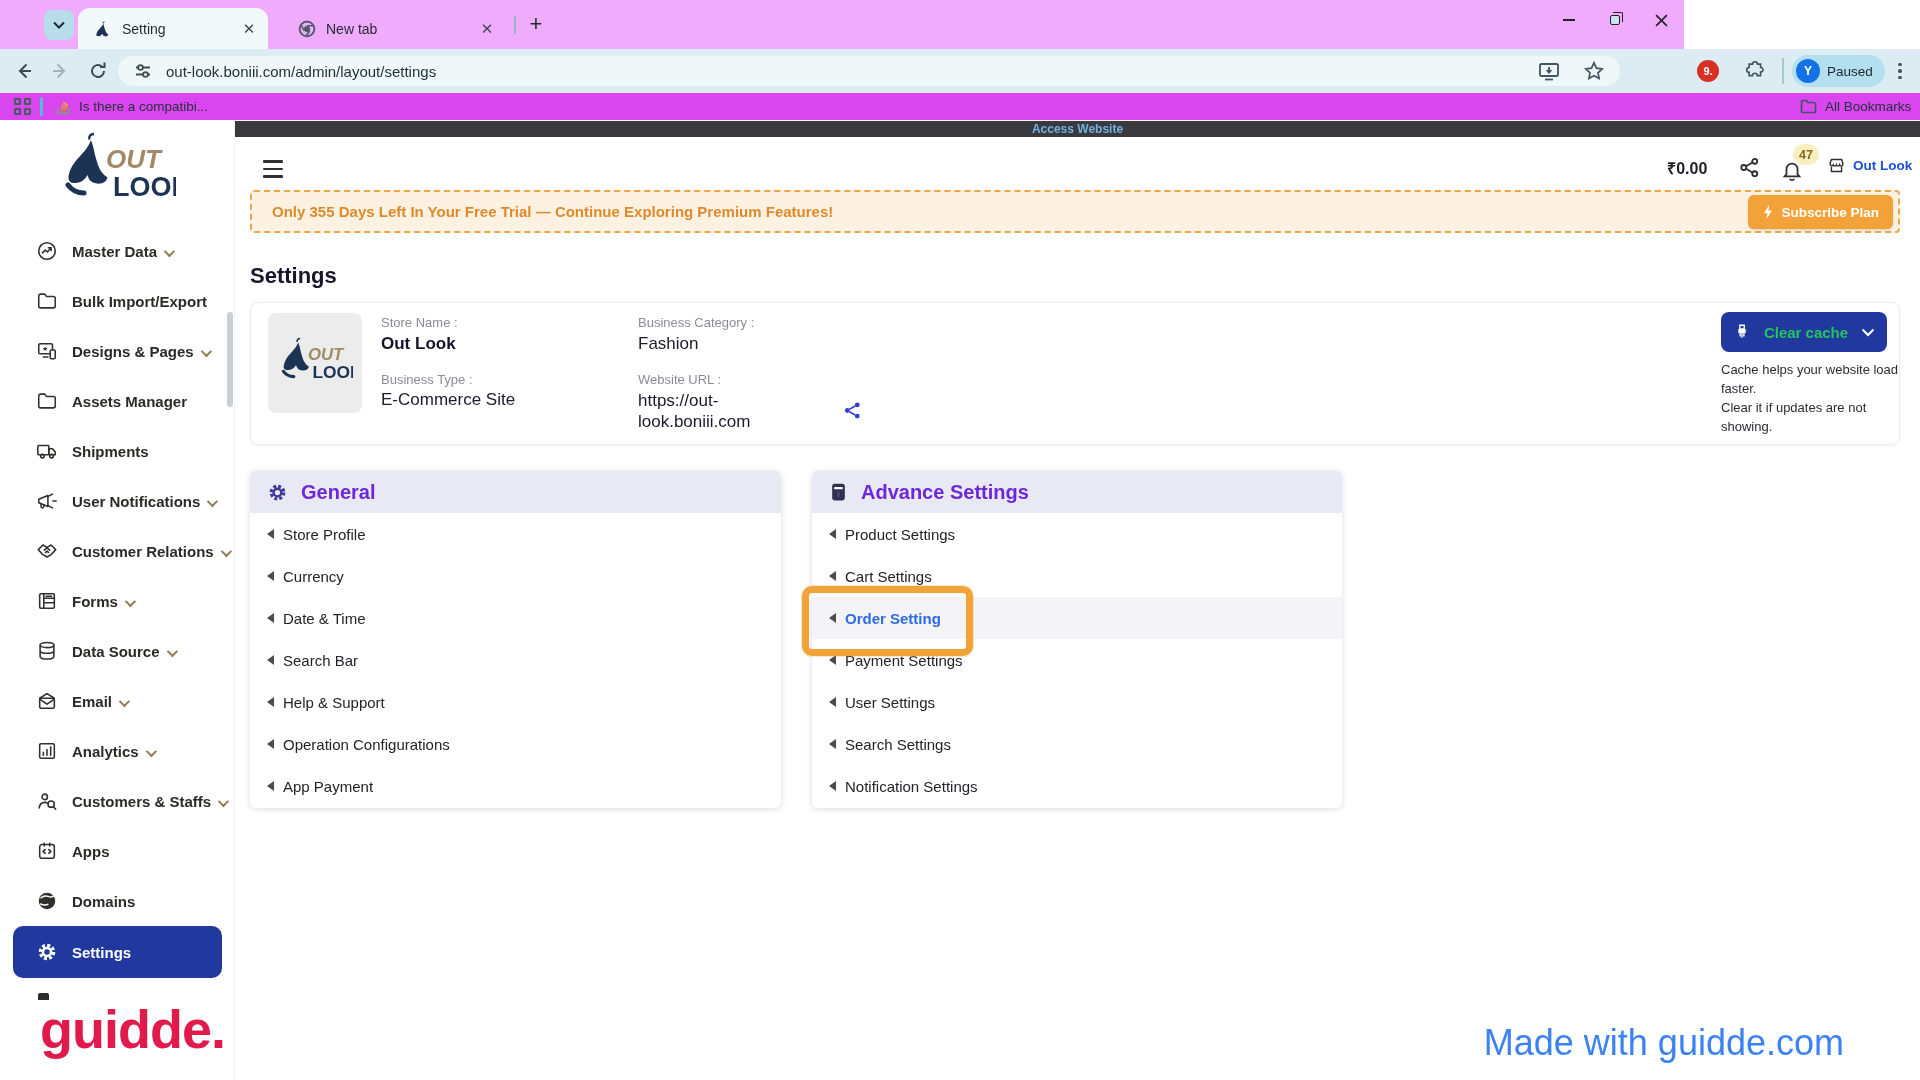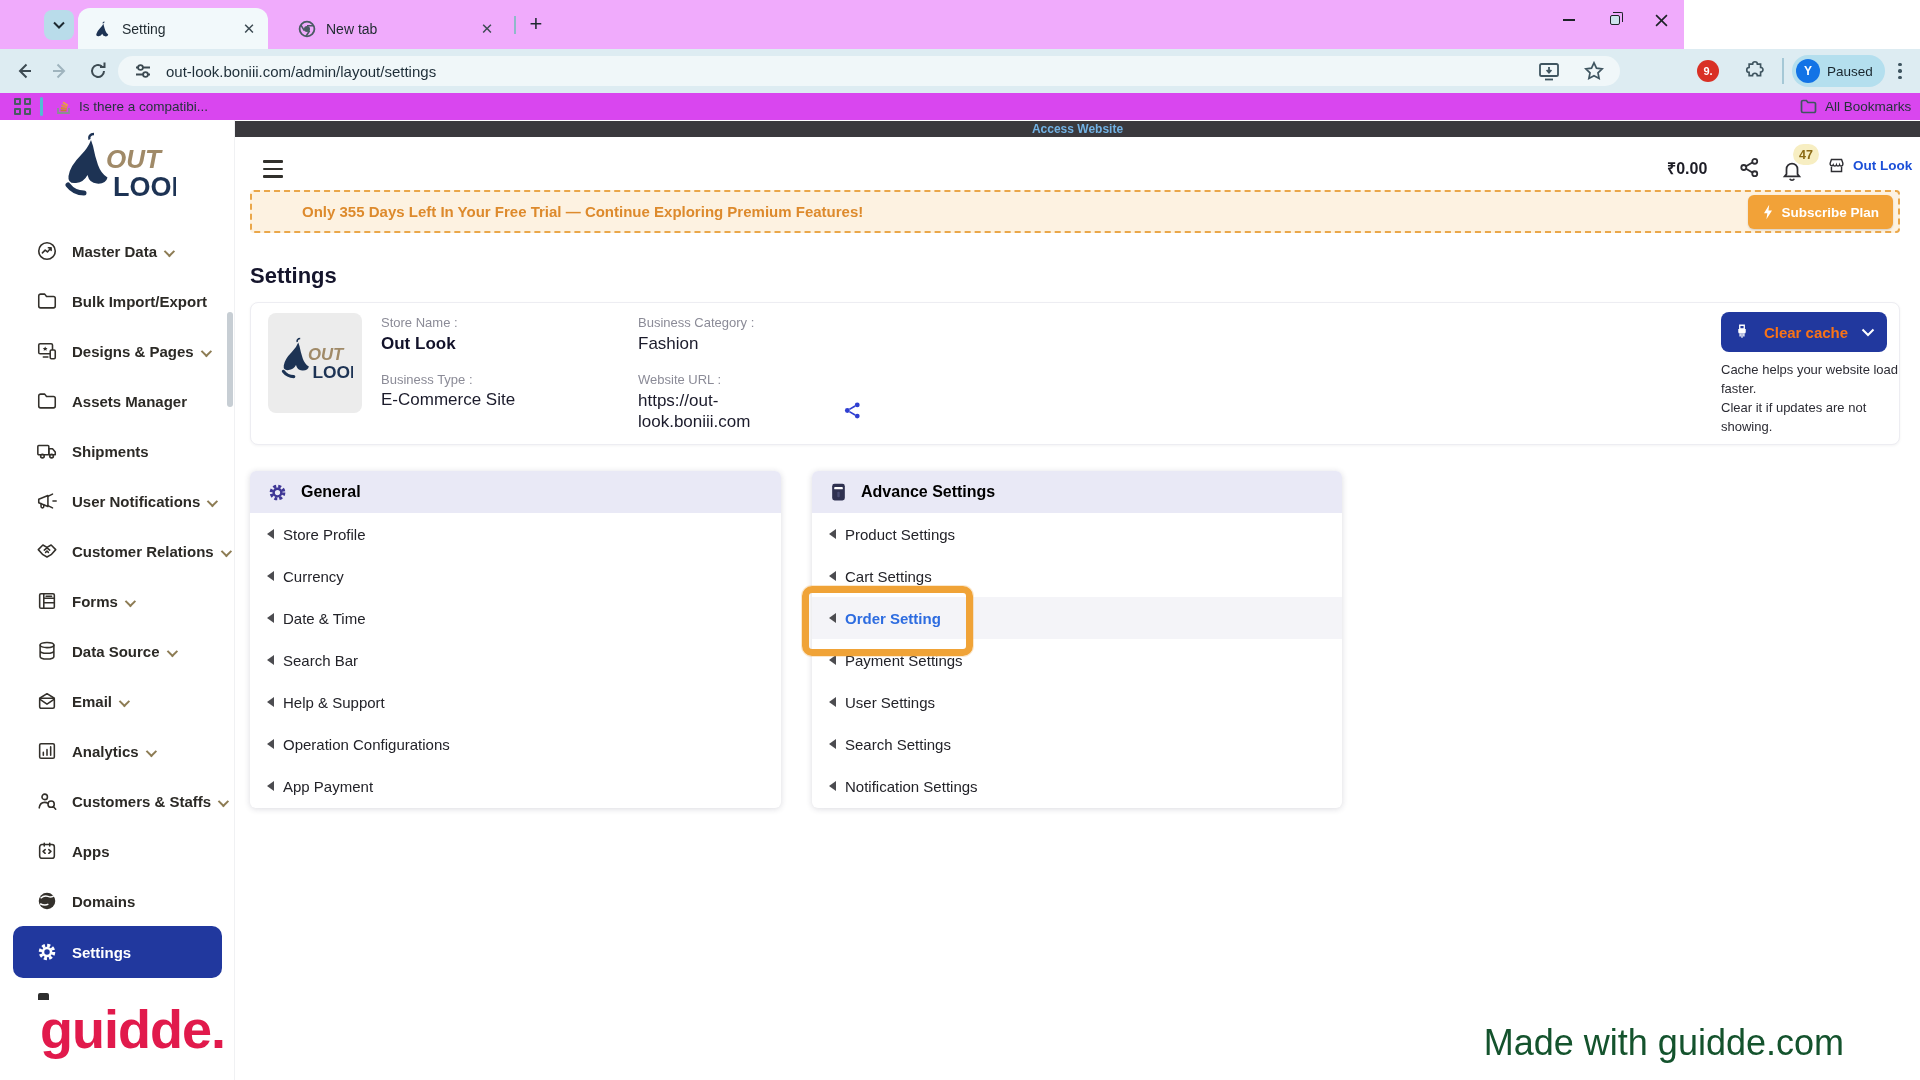--- a/index.html
+++ b/index.html
@@ -73,51 +73,51 @@
   .hamburger i{height:2.6px;background:#31302c;border-radius:1px;}
   .hdr-amount{left:1432px;top:37px;font-size:16px;font-weight:600;color:#1d1d26;}
   .hdr-share{left:1504px;top:37px;}
   .hdr-bell{left:1546px;top:39px;}
   .bell-badge{left:1558px;top:24px;min-width:26px;height:21px;border-radius:11px;background:#f7eec2;color:#8a6a15;
               font-size:12.5px;font-weight:bold;display:flex;align-items:center;justify-content:center;padding:0 4px;}
   .hdr-store{left:1592px;top:36px;display:flex;align-items:center;gap:7px;}
   .hdr-store span{font-size:13.5px;font-weight:600;color:#1b4fd8;}
 
   .banner{left:15px;top:70px;width:1650px;height:43px;background:#fdf2e1;border:2px dashed #eaa74a;border-radius:4px;}
-  .banner .b-text{position:absolute;left:20px;top:11px;font-size:15px;font-weight:bold;color:#dd8a2c;margin-left:30px;}
+  .banner .b-text{position:absolute;left:20px;top:11px;font-size:15px;font-weight:bold;color:#dd8a2c;}
   .cta-btn{position:absolute;right:5px;top:3px;height:34px;border-radius:6px;background:#f2a238;color:#fff;
            display:flex;align-items:center;gap:7px;padding:0 14px;font-size:13.5px;font-weight:bold;box-shadow:0 1px 2px rgba(0,0,0,.15);}
 
   .page-title{left:15px;top:143px;font-size:22px;font-weight:800;color:#15152c;}
 
   .store-card{left:15px;top:182px;width:1650px;height:143px;background:#fff;border:1px solid #ededf2;border-radius:8px;box-shadow:0 1px 3px rgba(20,20,40,.05);}
   .logo-tile{left:17px;top:10px;width:94px;height:100px;background:#ececec;border-radius:8px;display:flex;align-items:center;justify-content:center;}
   .f-label{font-size:13px;color:#8b8b97;}
   .f-value{font-size:17px;color:#1b1b2b;}
   .f-strong{font-size:17px;font-weight:bold;color:#12122a;}
   .card-share{left:592px;top:98px;}
-  .cache-btn{left:1470px;top:9px;width:166px;height:40px;border-radius:8px;background:#21389e;color:#f97316;
+  .cache-btn{left:1470px;top:9px;width:166px;height:40px;border-radius:8px;background:#21389e;color:#22c55e;
              display:flex;align-items:center;padding:0 12px;gap:10px;}
   .cache-btn .cb-label{font-size:15px;font-weight:bold;flex:1;text-align:center;}
   .cache-note{left:1470px;top:57px;font-size:13px;color:#2c2c34;line-height:19px;}
 
   .panel{top:351px;height:337px;background:#fff;border-radius:6px;box-shadow:0 1px 6px rgba(30,30,60,.16);}
   .panel.general{left:15px;width:531px;}
   .panel.advance{left:577px;width:530px;}
   .panel-hd{height:42px;background:#e9e9f6;border-radius:6px 6px 0 0;display:flex;align-items:center;padding-left:17px;gap:13px;}
-  .panel-hd .p-title{font-size:16px;font-weight:bold;color:#000000;}
+  .panel-hd .p-title{font-size:20px;font-weight:bold;color:#6d28d9;}
   .p-item{position:relative;height:42px;display:flex;align-items:center;padding-left:17px;gap:9px;cursor:pointer;}
   .p-item .tri{width:0;height:0;border-top:5px solid transparent;border-bottom:5px solid transparent;border-right:7px solid #4c4c50;}
   .p-item .p-label{font-size:15px;color:#232329;}
   .p-item.hl-row{background:#f4f4f8;}
   .p-item.hl-row .p-label{color:#2d6ce0;font-weight:600;}
   .hl-box{left:567px;top:466px;width:171px;height:70px;border:7px solid #f0a337;border-radius:10px;box-shadow:0 0 0 1px rgba(240,163,55,.25);}
 
   .wm-left{left:40px;top:878px;font-size:54px;font-weight:bold;letter-spacing:-1px;color:#e11a4c;}
-  .wm-right{right:76px;top:902px;font-size:36px;color:#14532d;}
+  .wm-right{right:76px;top:902px;font-size:36px;color:#3b82f6;}
 </style>
 </head>
 <body>
 
 <div class="screen">
 
   <div class="abs tabstrip">
     <div class="abs tab-search">
       <svg width="12" height="8" viewBox="0 0 12 8">
           <path d="M1 1.5 L6 6.5 L11 1.5" fill="none" stroke="#1d2a31" stroke-width="2"></path>

